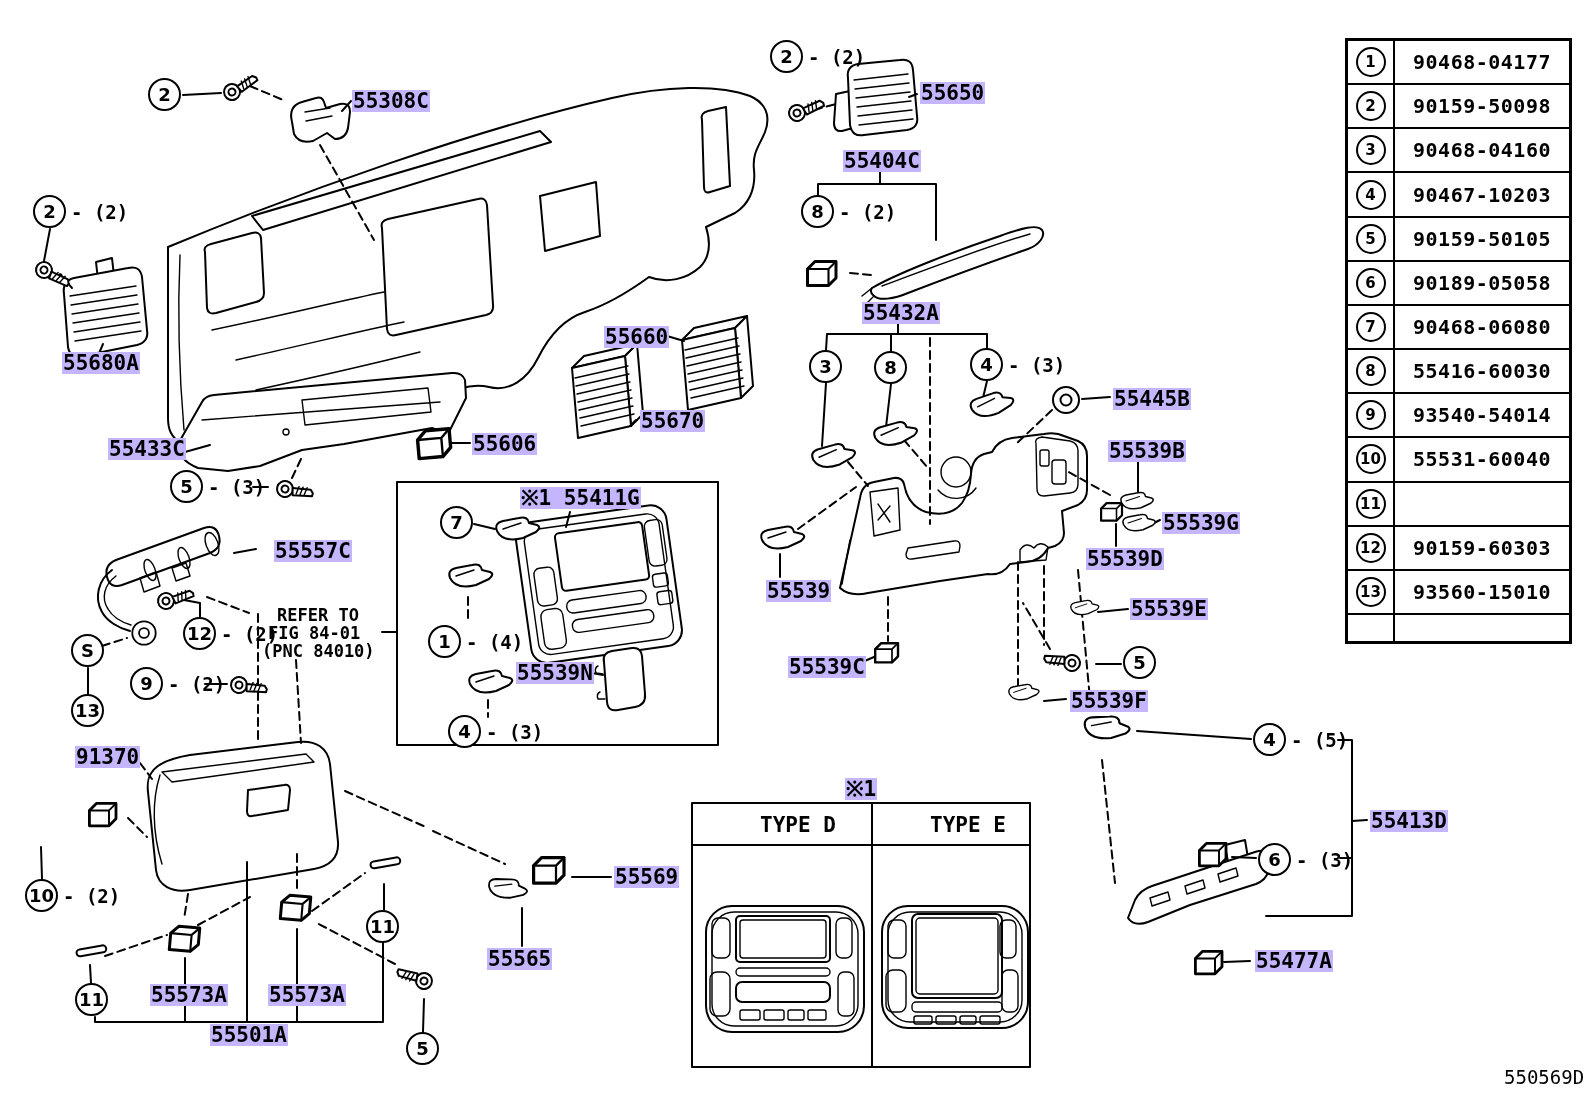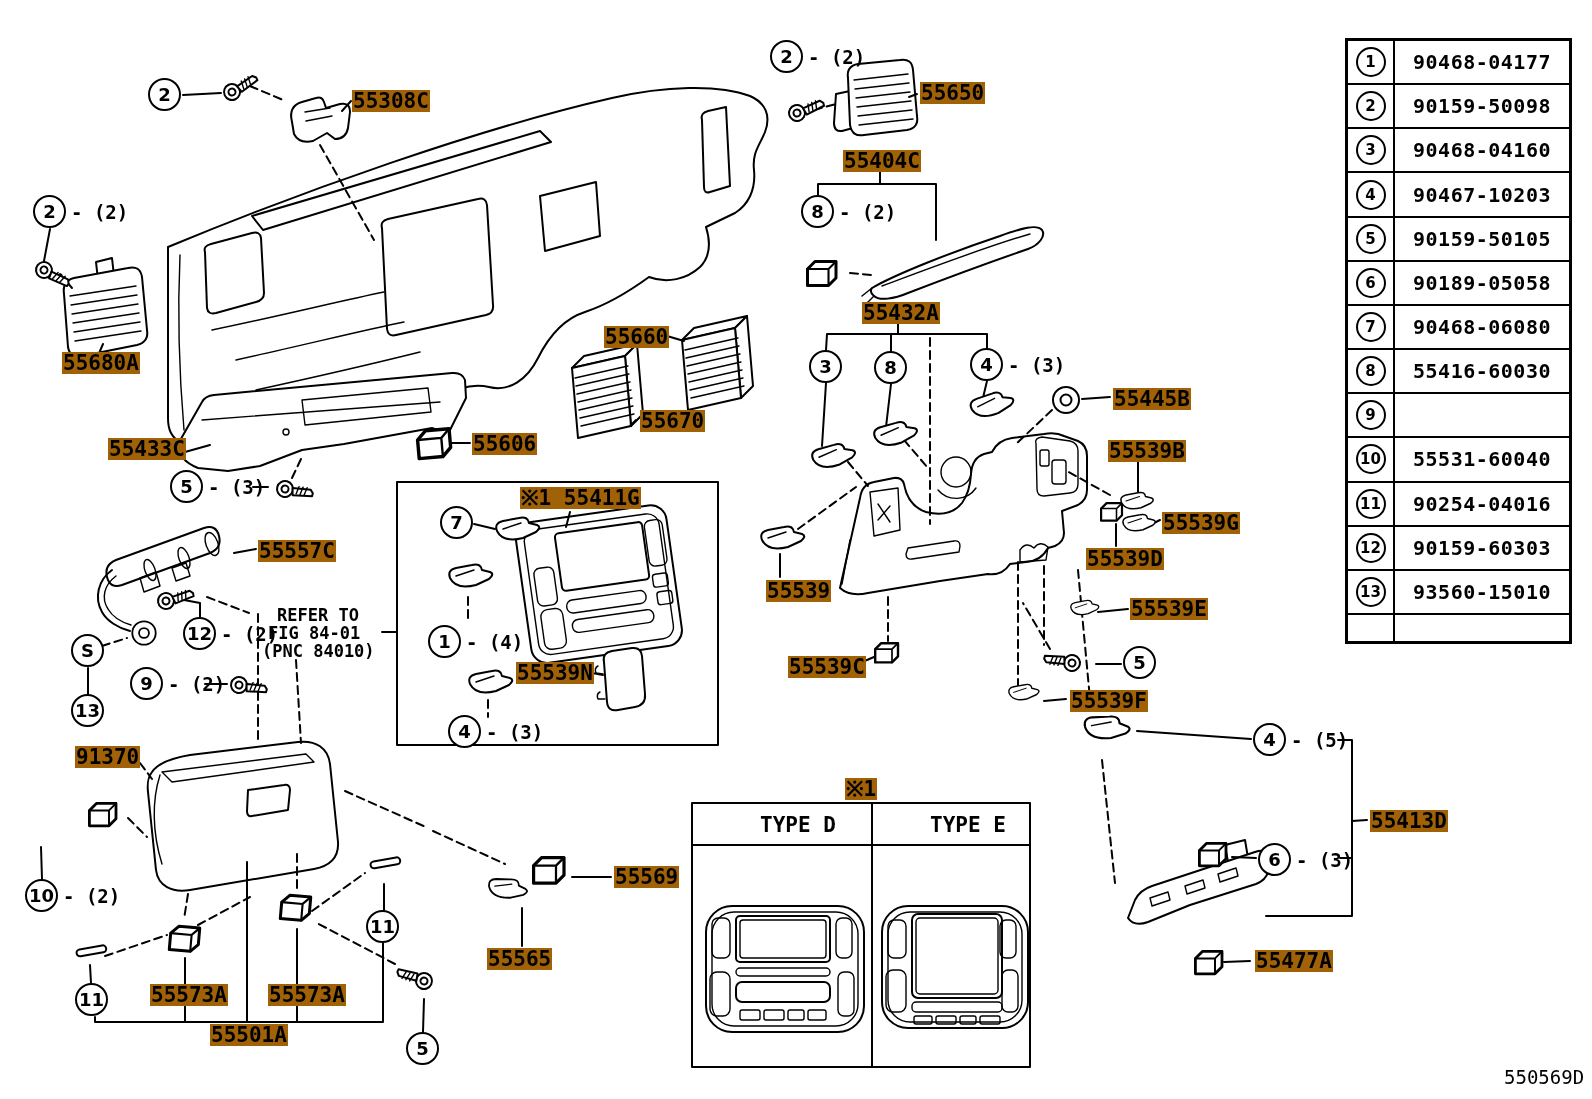--- a/index.html
+++ b/index.html
@@ -6,21 +6,21 @@
   #stage{position:relative;width:1592px;height:1099px;background:#fff;overflow:hidden;
          font-family:"DejaVu Sans Mono",monospace;}
   #art{position:absolute;left:0;top:0;}
   #art path,#art rect,#art circle,#art ellipse,#art line,#art polyline{
      fill:none;stroke:#000;stroke-width:2;stroke-linecap:round;stroke-linejoin:round;}
   #art .wf{fill:#fff;}
   #art .thin{stroke-width:1.4;}
   #art .ld{stroke-width:1.8;}
   #art .dash{stroke-width:1.6;stroke-dasharray:8 5;}
   .plabel{position:absolute;font:bold 21px "DejaVu Sans Mono",monospace;color:#000;
-          background:#a16207;padding:0 1px;line-height:1.05;white-space:nowrap;text-align:center;}
+          background:#c4b5fd;padding:0 1px;line-height:1.05;white-space:nowrap;text-align:center;}
   .callout{position:absolute;display:flex;align-items:center;}
   .cc{width:33px;height:33px;border:2px solid #000;border-radius:50%;display:flex;
       align-items:center;justify-content:center;font:bold 18px "DejaVu Sans",sans-serif;
       background:#fff;box-sizing:border-box;}
   .cq{font:bold 19px "DejaVu Sans Mono",monospace;margin-left:5px;white-space:pre;}
   .ptable{position:absolute;left:1345px;top:38px;width:227px;height:606px;border:3px solid #000;
           display:flex;flex-direction:column;background:#fff;box-sizing:border-box;}
   .prow{flex:1;display:flex;border-bottom:2px solid #000;}
   .prow.last{border-bottom:none;flex:0 0 26px;}
   .pnum{width:45px;border-right:2px solid #000;display:flex;align-items:center;justify-content:center;}
@@ -336,21 +336,21 @@
 <div class="plabel" style="left:352px;top:90px">55308C</div>
 <div class="plabel" style="left:62px;top:352px">55680A</div>
 <div class="plabel" style="left:108px;top:438px">55433C</div>
 <div class="plabel" style="left:920px;top:82px">55650</div>
 <div class="plabel" style="left:843px;top:150px">55404C</div>
 <div class="plabel" style="left:604px;top:326px">55660</div>
 <div class="plabel" style="left:640px;top:410px">55670</div>
 <div class="plabel" style="left:472px;top:433px">55606</div>
 <div class="plabel" style="left:520px;top:487px">※1 55411G</div>
 <div class="plabel" style="left:516px;top:662px">55539N</div>
-<div class="plabel" style="left:258px;top:540px">55557C</div>
+<div class="plabel" style="left:274px;top:540px">55557C</div>
 <div class="plabel" style="left:75px;top:746px">91370</div>
 <div class="plabel" style="left:150px;top:984px">55573A</div>
 <div class="plabel" style="left:268px;top:984px">55573A</div>
 <div class="plabel" style="left:210px;top:1024px">55501A</div>
 <div class="plabel" style="left:614px;top:866px">55569</div>
 <div class="plabel" style="left:487px;top:948px">55565</div>
 <div class="plabel" style="left:862px;top:302px">55432A</div>
 <div class="plabel" style="left:1113px;top:388px">55445B</div>
 <div class="plabel" style="left:1108px;top:440px">55539B</div>
 <div class="plabel" style="left:1162px;top:512px">55539G</div>
@@ -507,32 +507,32 @@
   <div class="prow">
         <div class="pnum">
           <span class="cc">8</span>
         </div>
         <div class="ppart">55416-60030</div>
       </div>
   <div class="prow">
         <div class="pnum">
           <span class="cc">9</span>
         </div>
+        <div class="ppart">93540-54014</div>
       </div>
   <div class="prow">
         <div class="pnum">
           <span class="cc">10</span>
         </div>
         <div class="ppart">55531-60040</div>
       </div>
   <div class="prow">
         <div class="pnum">
           <span class="cc">11</span>
         </div>
-        <div class="ppart">90254-04016</div>
       </div>
   <div class="prow">
         <div class="pnum">
           <span class="cc">12</span>
         </div>
         <div class="ppart">90159-60303</div>
       </div>
   <div class="prow">
         <div class="pnum">
           <span class="cc">13</span>

